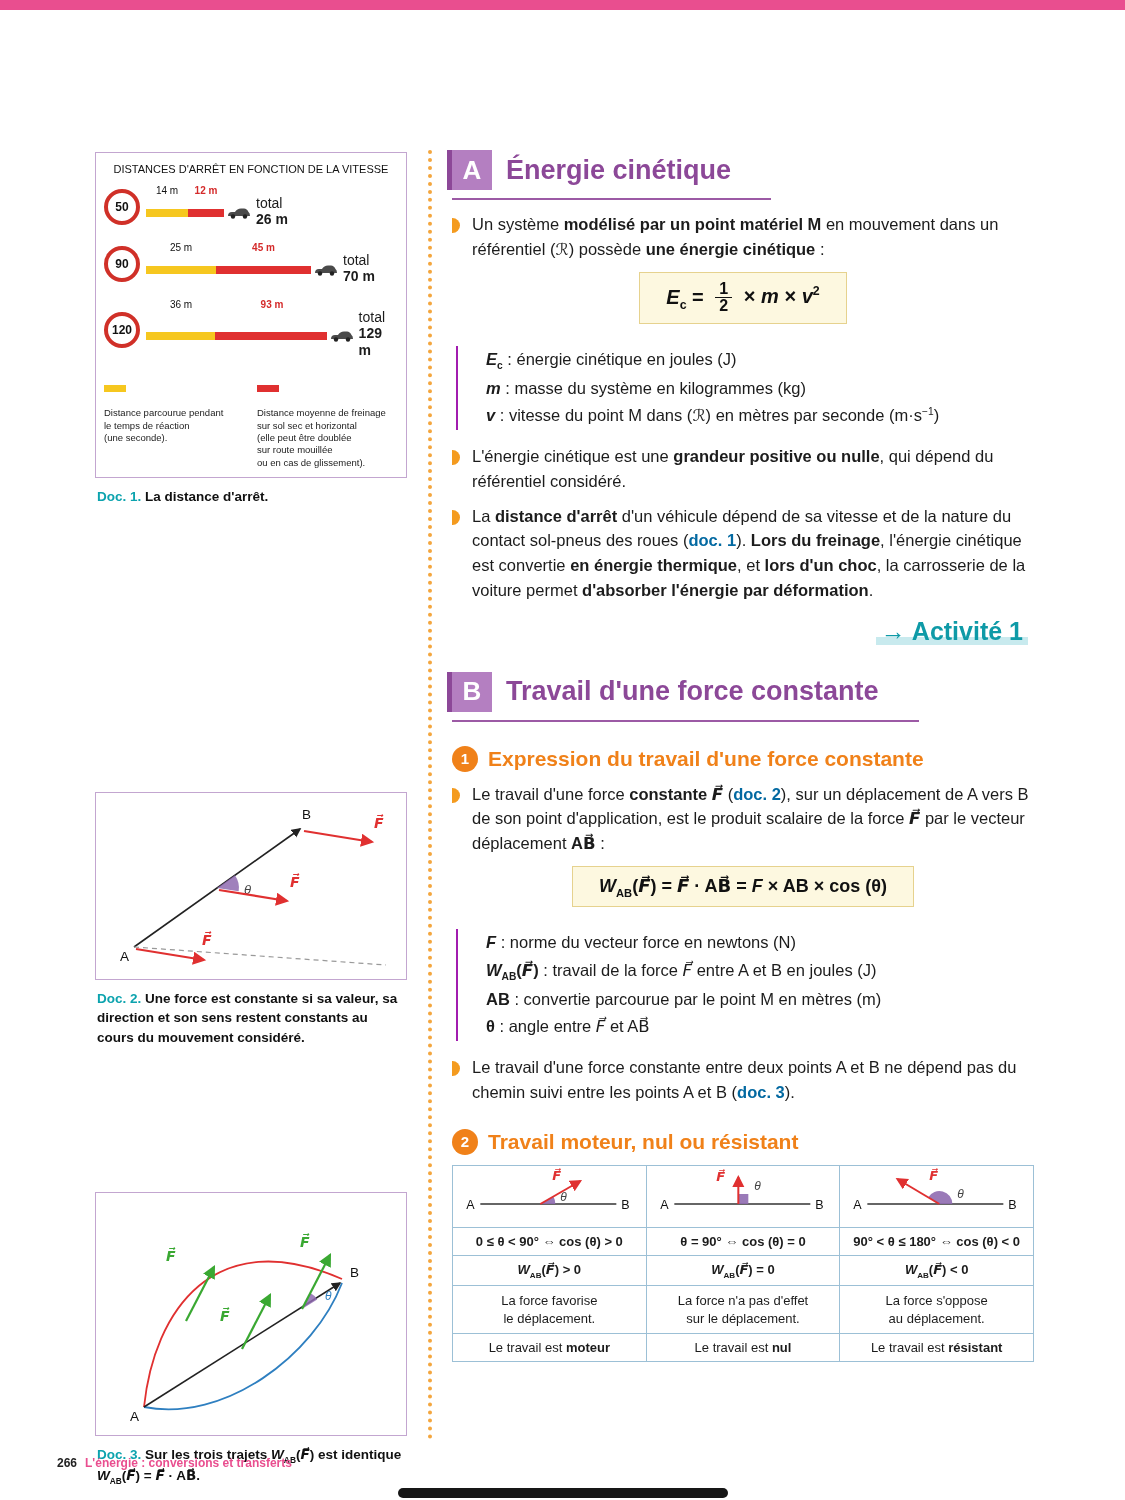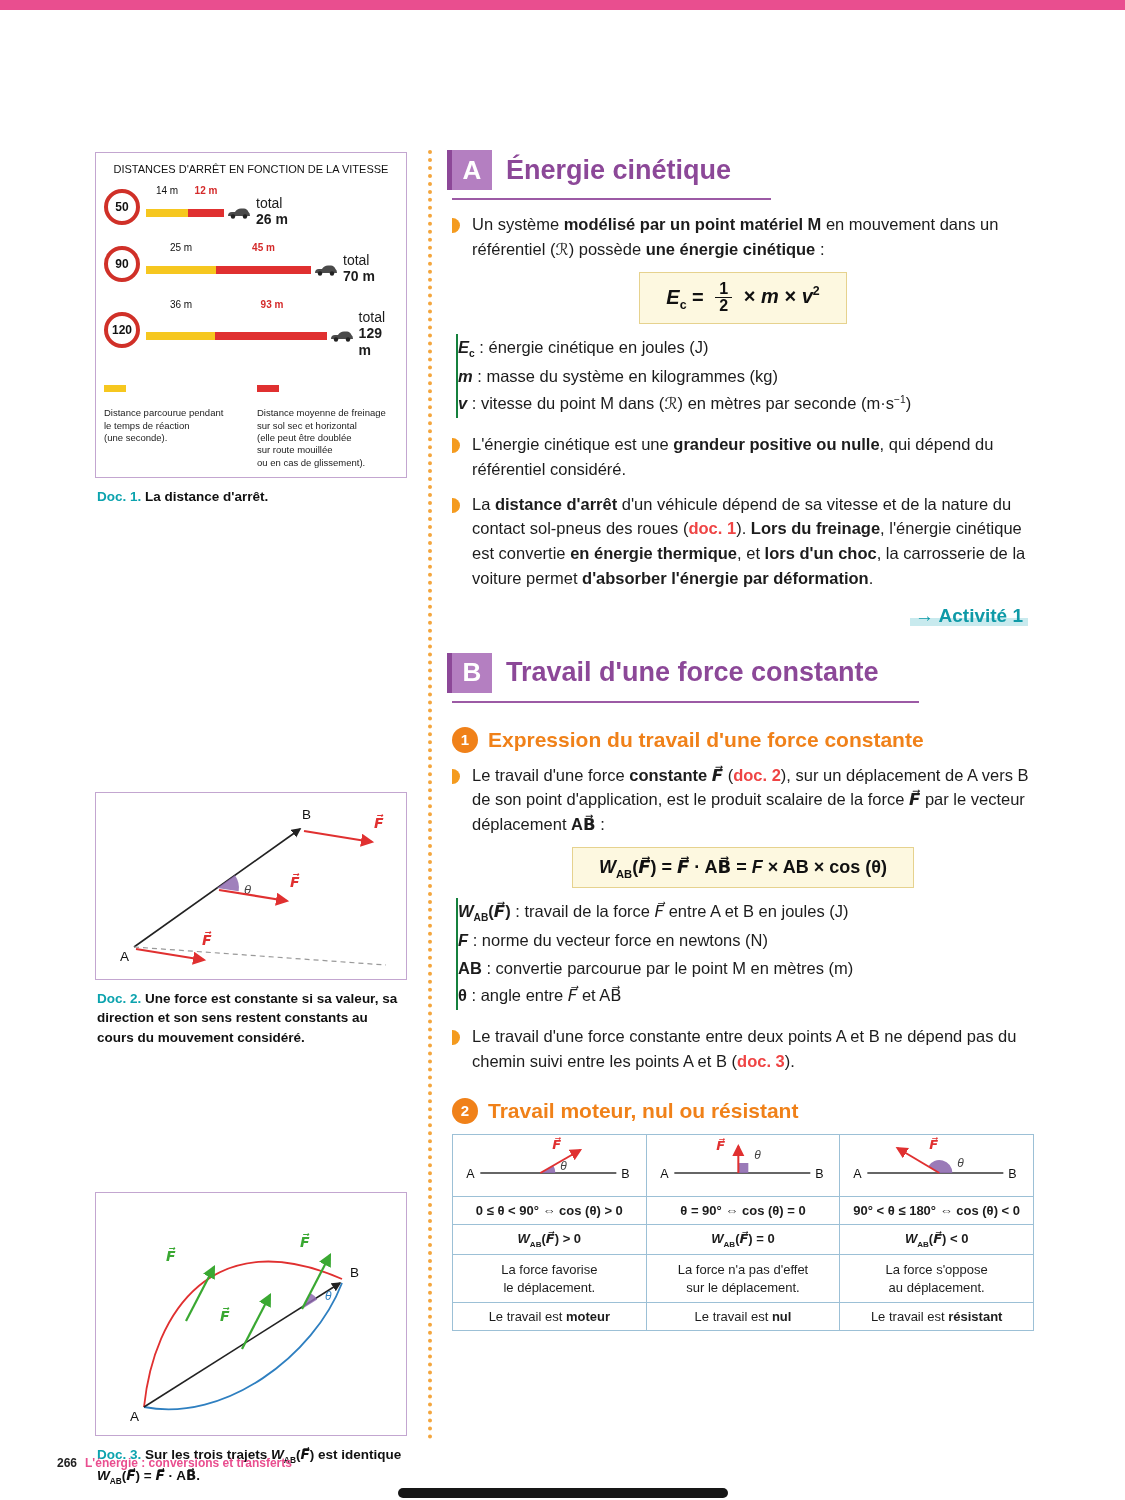--- a/index.html
+++ b/index.html
@@ -1,19 +1,19 @@
 <!DOCTYPE html>
 <html><head>
 <meta charset="utf-8">
 <style>
   html,body{margin:0;padding:0;background:#fff;}
   .page{position:relative;width:1125px;height:1500px;background:#fff;overflow:hidden;
         font-family:"Liberation Sans","DejaVu Sans",sans-serif;color:#1c1c1c;}
   .b{font-weight:bold}.i{font-style:italic}
-  .c-teal{color:#ef4444;font-weight:bold}
+  .c-teal{color:#0369a1;font-weight:bold}
   sub,sup{font-size:62%;}
 
   .top-bar{position:absolute;left:0;top:0;width:100%;height:10px;background:#e94e8f;}
   .cours-banner{position:absolute;left:28px;top:0;width:186px;height:148px;
     background:linear-gradient(150deg,#b267ab 0%,#9d4b98 100%);
     clip-path:polygon(0 0,100% 0,100% 58%,50% 100%,0 58%);}
   .cours-banner span{position:absolute;left:32px;top:36px;color:#fff;font-weight:bold;font-size:36px;}
 
   .divider{position:absolute;left:428px;top:150px;height:1290px;border-left:4px dotted #f4a63e;}
 
@@ -60,23 +60,23 @@
   .secB{margin-top:26px;}
   .para{position:relative;padding-left:20px;font-size:16.5px;line-height:1.5;margin:10px 0;}
   .bullet{position:absolute;left:0;top:6px;width:8px;height:15px;background:#f49b1f;border-radius:0 9px 9px 0;}
   .formula-center{text-align:center;margin:10px 0;}
   .formula-box{background:#fdf8e0;border:1px solid #e6d28e;padding:8px 26px;display:inline-block;
     font-size:20px;color:#111;}
   .frac{display:inline-flex;flex-direction:column;align-items:center;vertical-align:middle;
     margin:0 6px;line-height:1.05;font-size:16px;}
   .frac .num{border-bottom:1.8px solid #111;padding:0 4px;font-weight:bold;}
   .frac .den{font-weight:bold;}
-  .defs{border-left:2px solid #15803d;padding-left:0;margin:10px 0 14px 4px;font-size:16.5px;line-height:1.68;}
+  .defs{border-left:2px solid #a21caf;padding-left:28px;margin:22px 0 14px 4px;font-size:16.5px;line-height:1.68;}
   .activity{text-align:right;margin:14px 6px 0 0;}
-  .activity span{color:#0e9aa7;font-weight:bold;font-size:19px;box-shadow:inset 0 -8px 0 #c8eaee;padding:0 5px;}
+  .activity span{color:#0e9aa7;font-weight:bold;font-size:25px;box-shadow:inset 0 -8px 0 #c8eaee;padding:0 5px;}
   .sub-header{display:flex;align-items:center;gap:10px;margin:24px 0 8px;}
   .sub-num{width:26px;height:26px;border-radius:50%;background:#f08119;color:#fff;font-weight:bold;
     font-size:15px;display:flex;align-items:center;justify-content:center;flex:0 0 auto;}
   .sub-title{color:#f08119;font-size:21px;font-weight:bold;}
   .work-table{border-collapse:collapse;width:100%;margin-top:10px;table-layout:fixed;}
   .work-table td{border:1px solid #9cc0d6;text-align:center;padding:6px 4px;font-size:13px;vertical-align:middle;}
   .work-table td.diag{padding:2px;}
   .cond{font-weight:bold;font-size:12.5px;}
   .work-cell{font-size:14px;}
   .effect{white-space:pre-line;font-size:13.5px;line-height:1.35;}
@@ -291,22 +291,22 @@
       <div class="sub-title">Expression du travail d'une force constante</div>
     </div>
 
     <p class="para"><span class="bullet"></span><span><span>Le travail d'une force </span><span class="b">constante</span><span> </span><span class="b i">F⃗</span><span> (</span><span class="c-teal">doc. 2</span><span>), sur un déplacement de A vers B de son point d'application, est le produit scalaire de la force </span><span class="b i">F⃗</span><span> par le vecteur déplacement </span><span class="b">AB⃗</span><span> :</span></span></p>
 
     <div class="formula-center">
       <div class="formula-box" style="font-size:18px"><span class="b i">W</span><sub class="b">AB</sub><span class="b">(</span><span class="b i">F⃗</span><span class="b">) = </span><span class="b i">F⃗</span><span class="b"> · </span><span class="b">AB⃗</span><span class="b"> = </span><span class="b i">F</span><span class="b"> × AB × cos (θ)</span></div>
     </div>
 
     <div class="defs">
+      <div><span class="b i">F</span><span> : norme du vecteur force en newtons (N)</span></div>
       <div><span class="b i">W</span><sub class="b">AB</sub><span class="b">(</span><span class="b i">F⃗</span><span class="b">)</span><span> : travail de la force </span><span class="i">F⃗</span><span> entre A et B en joules (J)</span></div>
-      <div><span class="b i">F</span><span> : norme du vecteur force en newtons (N)</span></div>
       <div><span class="b">AB</span><span> : convertie parcourue par le point M en mètres (m)</span></div>
       <div><span class="b">θ</span><span> : angle entre </span><span class="i">F⃗</span><span> et </span><span>AB⃗</span></div>
     </div>
 
     <p class="para"><span class="bullet"></span><span><span>Le travail d'une force constante entre deux points A et B ne dépend pas du chemin suivi entre les points A et B (</span><span class="c-teal">doc. 3</span><span>).</span></span></p>
 
     <div class="sub-header">
       <div class="sub-num">2</div>
       <div class="sub-title">Travail moteur, nul ou résistant</div>
     </div>

